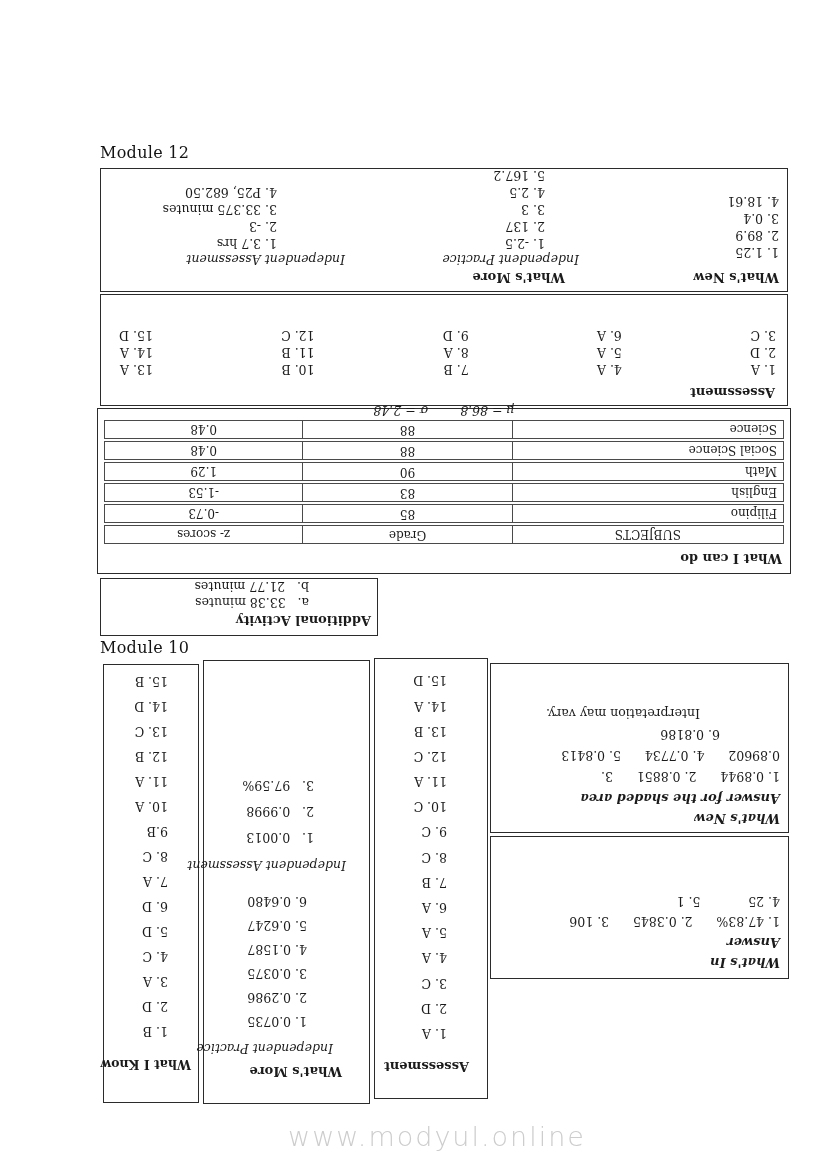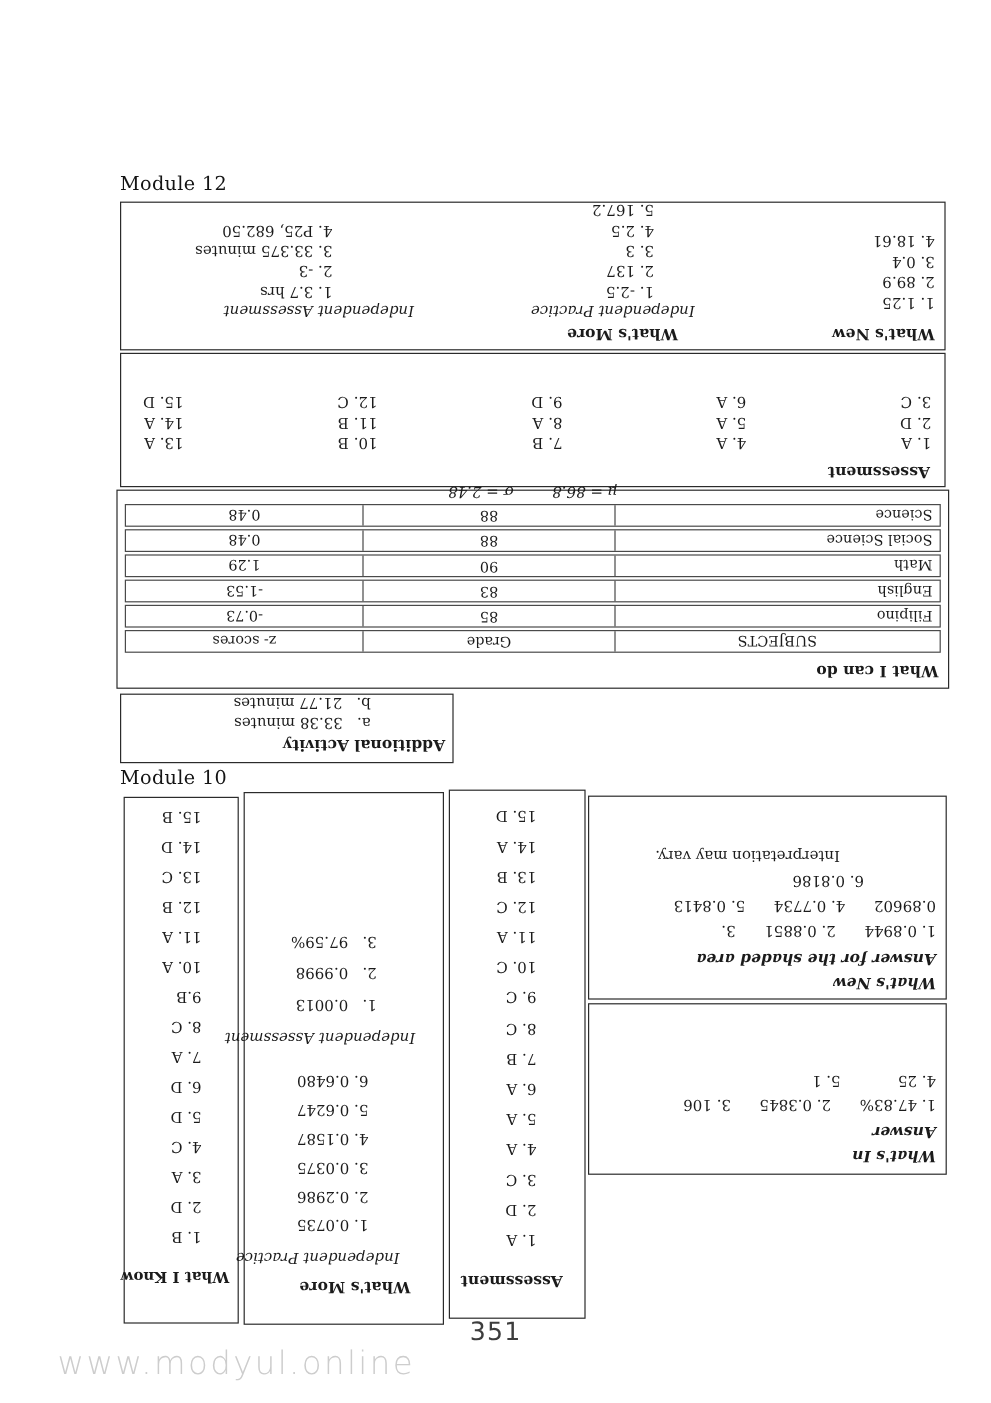--- a/index.html
+++ b/index.html
@@ -92,21 +92,21 @@
   .b8-inner .line{line-height:14px;margin-top:7px;}
   .b8-inner .l3{margin-left:60px;}
   .b8-inner .l4{margin-left:80px;}
   .b9-inner{padding:8px 8px;}
   .b9-inner .hi.t{margin-bottom:4px;}
   .b9-inner .line{line-height:14px;margin-top:6px;}
 
   
   #page-number{position:absolute;left:0;right:0;top:1098px;text-align:center;
     font-family:"DejaVu Sans", sans-serif;font-size:21px;color:#3d3d3d;letter-spacing:1px;}
-  #watermark{position:absolute;left:48px;right:0;top:1121px;
+  #watermark{position:absolute;left:48px;right:0;top:1121px;text-align:center;
     font-family:"DejaVu Sans", sans-serif;font-weight:300;font-size:27px;color:#cdcdcd;letter-spacing:2px;}
 </style>
 </head>
 <body>
 
 <div id="page">
 
   <div class="m-label" id="m12-label">Module 12</div>
 
   <div class="box" id="box1">
@@ -330,16 +330,15 @@
     <div class="rot">
       <div class="b9-inner">
         <div class="hi t">What's In</div>
         <div class="hi">Answer</div>
         <div class="line">1. 47.83%      2. 0.3845      3. 106</div>
         <div class="line">4. 25            5. 1</div>
       </div>
     </div>
   </div>
 
-  <div id="page-number">351</div>
   <div id="watermark">www.modyul.online</div>
 
 </div>
 
 </body></html>

